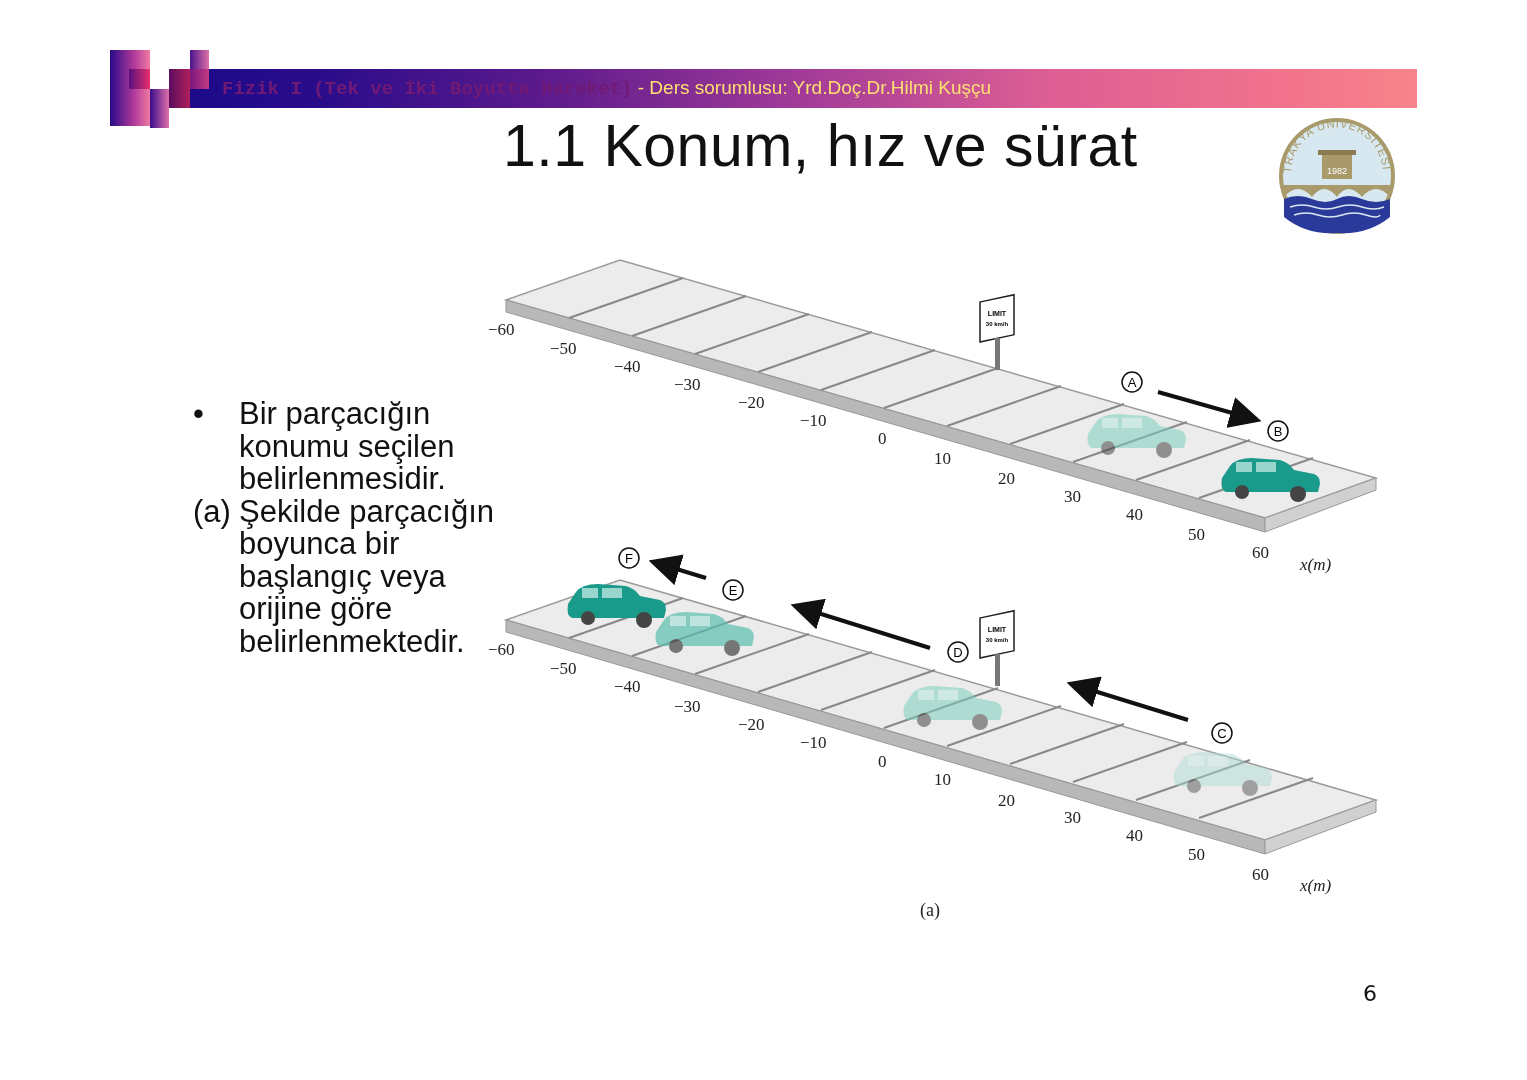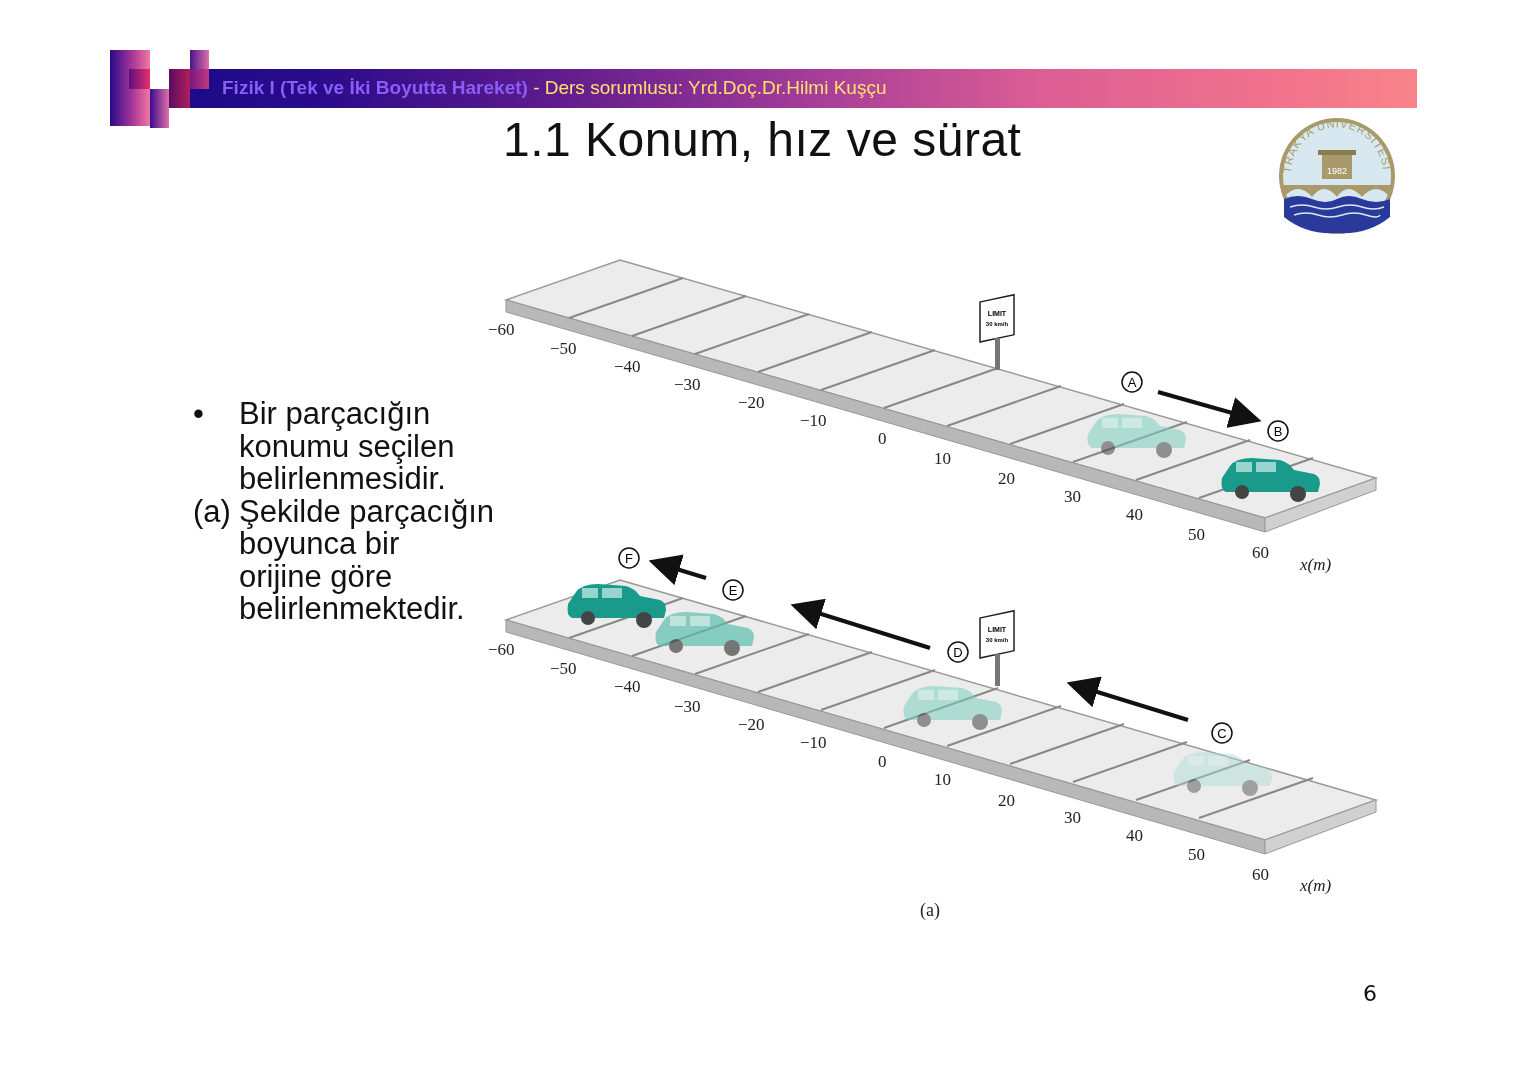--- a/index.html
+++ b/index.html
@@ -7,24 +7,24 @@
   .deco{position:absolute;}
   .sq1{left:110px;top:50px;width:40px;height:76px;background:linear-gradient(90deg,#2a0a8a,#b03a9a 60%,#f07aa0);}
   .sq2{left:129px;top:69px;width:21px;height:20px;background:linear-gradient(90deg,#5a1080,#e8306a);}
   .sq3{left:150px;top:89px;width:19px;height:39px;background:linear-gradient(90deg,#3a0c8c,#e070a8);}
   .sq4{left:190px;top:50px;width:19px;height:20px;background:linear-gradient(90deg,#4a148c,#e070a8);}
   .header-bar{position:absolute;left:169px;top:69px;width:1248px;height:39px;
     background:linear-gradient(90deg,#1a0a8a 0%,#2a0c8a 12%,#5c1a8c 30%,#a03a98 50%,#dc5e94 70%,#f2748c 90%,#f8848a 100%);}
   .header-dark{position:absolute;left:169px;top:69px;width:21px;height:39px;background:linear-gradient(90deg,#5a0c60,#b0205a);}
   .header-dark2{position:absolute;left:190px;top:69px;width:19px;height:20px;background:linear-gradient(90deg,#7a1880,#c03a80);}
   .header-text{position:absolute;left:222px;top:76px;font-size:19px;line-height:24px;white-space:nowrap;}
-  .header-course{color:#8b5cf6;font-weight:bold;}
+  .header-course{color:#701a75;font-weight:bold;font-family:Liberation Mono, monospace;}
   .header-sep{color:#ffe070;}
   .header-teacher{color:#ffe070;margin-top:10px;}
-  .title{position:absolute;left:503px;top:112px;font-size:48px;color:#111;letter-spacing:0.5px;white-space:nowrap;}
+  .title{position:absolute;left:503px;top:112px;font-size:59px;color:#111;letter-spacing:0.5px;white-space:nowrap;}
   .logo{position:absolute;left:1278px;top:117px;width:118px;height:118px;}
   .bullets{position:absolute;left:193px;top:398px;font-size:31px;line-height:32.5px;color:#111;}
   .bullet-row{position:relative;padding-left:46px;}
   .bullet-marker{position:absolute;left:0;top:0;width:46px;}
   .para-row{position:relative;padding-left:46px;}
   .para-marker{position:absolute;left:0;top:0;}
   .figure{position:absolute;left:470px;top:240px;width:920px;height:690px;}
   .page-num{position:absolute;left:1363px;top:981px;font-size:22px;color:#111;font-family:"DejaVu Sans",sans-serif;}
 </style>
 </head>
@@ -66,20 +66,21 @@
   <div class="bullet-row">
     <span class="bullet-marker">•</span>
     <div>Bir parçacığın</div>
     <div>konumu seçilen</div>
     <div>belirlenmesidir.</div>
   </div>
   <div class="para-row">
     <span class="para-marker">(a)</span>
     <div>Şekilde parçacığın</div>
     <div>boyunca bir</div>
+    <div>başlangıç veya</div>
     <div>orijine göre</div>
     <div>belirlenmektedir.</div>
   </div>
 </div>
 
 <svg class="figure" viewBox="0 0 920 690" font-family="Liberation Serif, serif">
   <defs>
     <g id="car">
       <path d="M0 22 L8 10 Q14 2 30 2 L58 4 Q66 6 72 14 L92 18 Q98 20 98 28 L96 36 L4 36 Q-2 34 0 22 Z"></path>
       <rect x="14" y="6" width="16" height="10" fill="#cfeeea" opacity="0.7"></rect>

